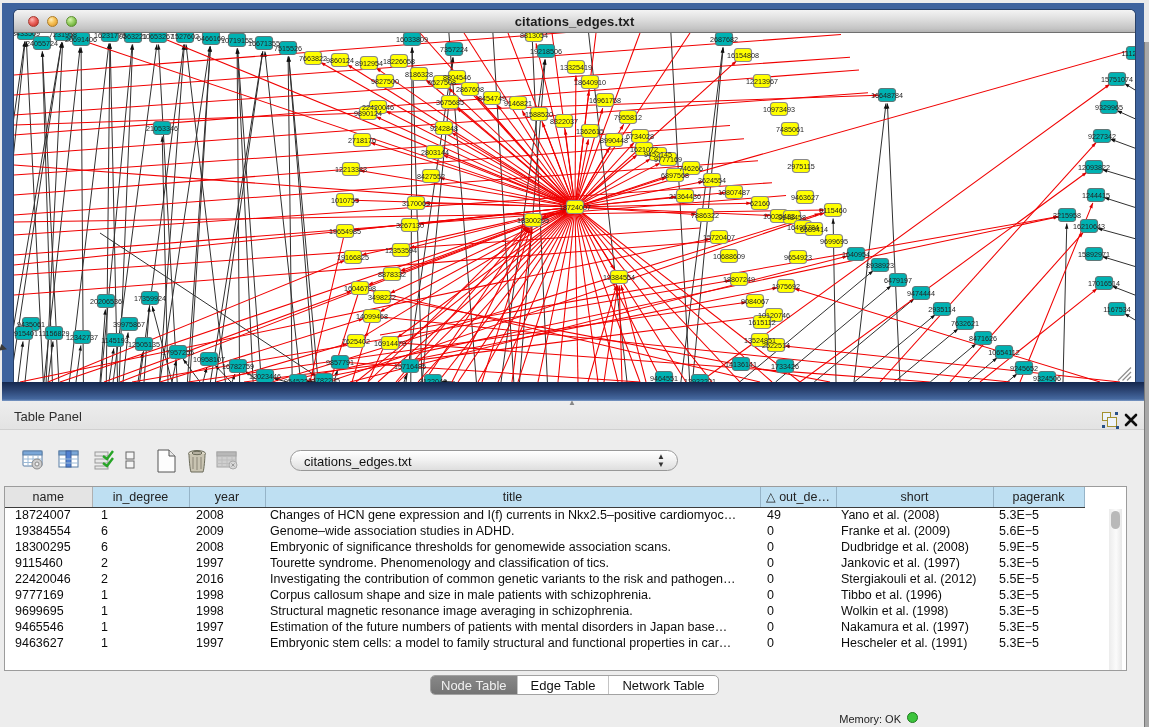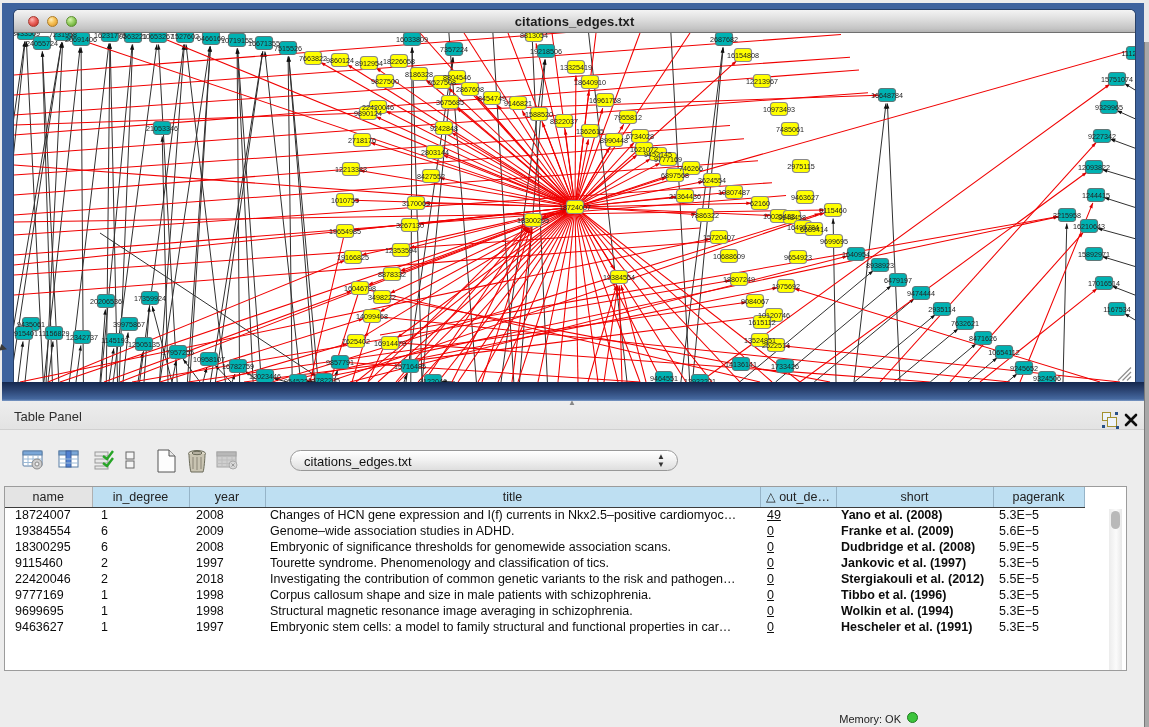--- a/index.html
+++ b/index.html
@@ -44,22 +44,22 @@
 
 #tblwrap { position:absolute; left:4px; top:85px; width:1123px; height:185px; background:#fff; border:1px solid #9c9c9c; border-radius:0; }
 table { border-collapse:collapse; table-layout:fixed; width:1079px; font-size:12.5px; }
 th { height:20px; background:#bedff2; font-weight:normal; color:#222; border-right:1px solid #96b4c8; border-bottom:1px solid #3c3c3c; overflow:hidden; white-space:nowrap; padding:0; }
 th.c1 { background:#e4e4e4; border-right:1px solid #b0b0b0; }
 td { height:16px; color:#0c0c0c; white-space:nowrap; overflow:hidden; padding:0 0 0 6px; }
 td.c1 { padding-left:10px; }
 td.c2 { padding-left:9px; }
 td.c3 { padding-left:7px; }
 td.c4 { padding-left:5px; }
-td.c5 { padding-left:7px;text-decoration:underline; }
-td.c6 { padding-left:5px;font-weight:bold; }
+td.c5 { padding-left:7px; }
+td.c6 { padding-left:5px; }
 td.c7 { padding-left:6px;margin-top:32px; }
 col.c1 { width:87px; } col.c2 { width:97px; } col.c3 { width:76px; } col.c4 { width:495px; }
 col.c5 { width:76px; } col.c6 { width:157px; } col.c7 { width:91px; }
 
 #sbar { position:absolute; right:4px; top:22px; width:13px; height:161px; background:linear-gradient(90deg,#ececec,#fbfbfb 55%,#e8e8e8); }
 #sbar .th { position:absolute; left:2px; top:2px; width:9px; height:18px; border-radius:5px; background:#b9b9b9; }
 
 #tabs { position:absolute; left:430px; top:274px; height:20px; border:1px solid #a2a2a2; border-radius:5px; background:#fff; overflow:hidden; font-size:13px; }
 #tabs span { display:inline-block; height:20px; line-height:19px; padding:0 13px; color:#111; border-right:1px solid #c4c4c4; vertical-align:top;}
 #tabs span.sel { background:linear-gradient(#888888,#727272); color:#f0f0f0; padding:0 10px; }
@@ -898,57 +898,67 @@
               <td class="c2">2</td>
               <td class="c3">1997</td>
               <td class="c4">Tourette syndrome. Phenomenology and classification of tics.</td>
               <td class="c5">0</td>
               <td class="c6">Jankovic et al. (1997)</td>
               <td class="c7">5.3E−5</td>
             </tr>
 <tr>
               <td class="c1">22420046</td>
               <td class="c2">2</td>
-              <td class="c3">2018</td>
+              <td class="c3">2016</td>
               <td class="c4">Investigating the contribution of common genetic variants to the risk and pathogen…</td>
               <td class="c5">0</td>
               <td class="c6">Stergiakouli et al. (2012)</td>
               <td class="c7">5.5E−5</td>
             </tr>
 <tr>
               <td class="c1">9777169</td>
               <td class="c2">1</td>
               <td class="c3">1998</td>
               <td class="c4">Corpus callosum shape and size in male patients with schizophrenia.</td>
               <td class="c5">0</td>
               <td class="c6">Tibbo et al. (1996)</td>
               <td class="c7">5.3E−5</td>
             </tr>
 <tr>
               <td class="c1">9699695</td>
               <td class="c2">1</td>
               <td class="c3">1998</td>
               <td class="c4">Structural magnetic resonance image averaging in schizophrenia.</td>
               <td class="c5">0</td>
-              <td class="c6">Wolkin et al. (1994)</td>
+              <td class="c6">Wolkin et al. (1998)</td>
+              <td class="c7">5.3E−5</td>
+            </tr>
+<tr>
+              <td class="c1">9465546</td>
+              <td class="c2">1</td>
+              <td class="c3">1997</td>
+              <td class="c4">Estimation of the future numbers of patients with mental disorders in Japan base…</td>
+              <td class="c5">0</td>
+              <td class="c6">Nakamura et al. (1997)</td>
               <td class="c7">5.3E−5</td>
             </tr>
 <tr>
               <td class="c1">9463627</td>
               <td class="c2">1</td>
               <td class="c3">1997</td>
               <td class="c4">Embryonic stem cells: a model to family structural and functional properties in car…</td>
               <td class="c5">0</td>
               <td class="c6">Hescheler et al. (1991)</td>
               <td class="c7">5.3E−5</td>
             </tr>
 
       </tbody>
         </table>
       <div id="sbar">
           <div class="th"></div>
         </div>
     </div>
+    <div id="tabs"><span class="sel">Node Table</span><span>Edge Table</span><span>Network Table</span></div>
     <div id="status">
         <span class="m">Memory: OK</span>
         <span class="dot"></span>
       </div>
   </div>
 </div>
 </body></html>

